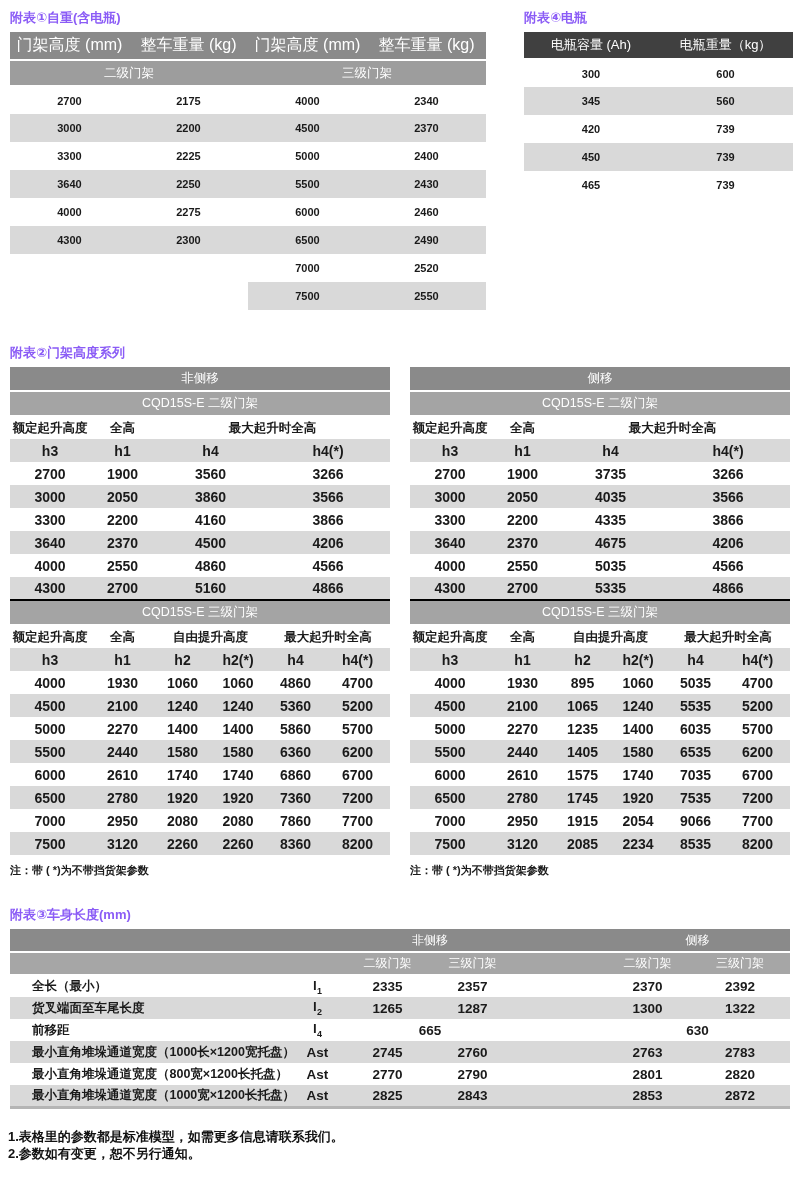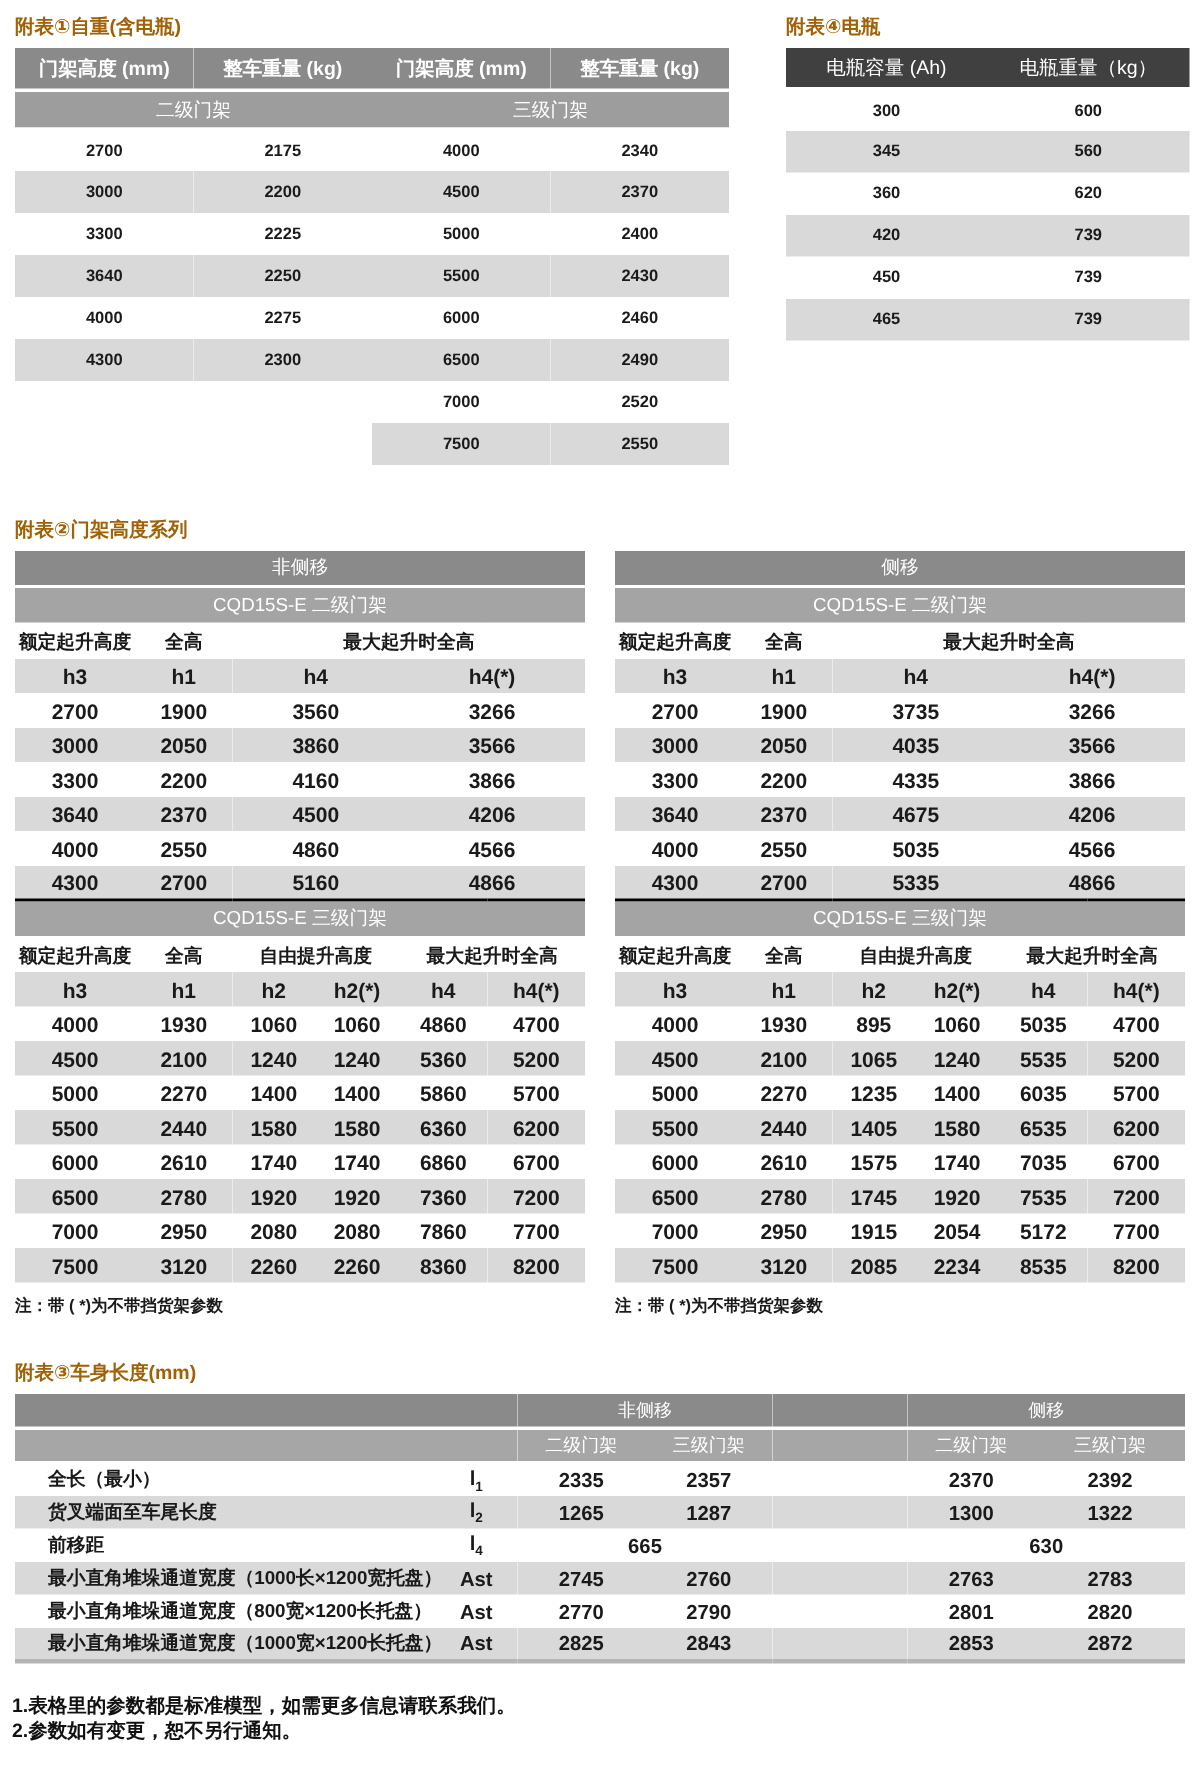--- a/index.html
+++ b/index.html
@@ -2,35 +2,35 @@
 <html><head>
 <meta charset="utf-8">
 <style>
   * { box-sizing: border-box; margin: 0; padding: 0; }
   html, body { width: 800px; background: #ffffff; }
   body {
     height: 1177px; overflow: hidden;
     font-family: "Liberation Sans", "DejaVu Sans", sans-serif;
     color: #1a1a1a;
   }
-  .sec-title { font-size: 13px; font-weight: bold; color: #a16207; }
+  .sec-title { font-size: 13px; font-weight: bold; color: #8b5cf6; }
 
   table { border-collapse: collapse; table-layout: fixed; }
   th, td { padding: 0; text-align: center; overflow: hidden; white-space: nowrap; }
 
   
   tr.hdr th { background: #8a8a8a; color: #fff; font-weight: normal; font-size: 12.5px; border-bottom: 2px solid #fff; }
   tr.sub th { background: #a4a4a4; color: #fff; font-weight: normal; font-size: 12.5px; border-bottom: 2px solid #fff; border-top: 2px solid #000000; }
 
   
   .row1 { display: flex; gap: 38px; margin: 9px 0 0 10px; }
   .row1 .sec-title { margin-bottom: 5px; }
   .t1 { width: 476px; }
   .t4 { width: 269px; }
-  .t1 tr.hdr th { font-size: 13px; height: 28px; font-weight: bold; }
+  .t1 tr.hdr th { font-size: 16px; height: 28px; }
   .t1 tr.sub th { background: #9d9d9d; height: 26px; }
   .t4 tr.hdr th { background: #404040; font-size: 13px; height: 27px; }
   .t1 tbody td, .t4 tbody td { height: 28px; font-size: 11px; font-weight: bold; }
   .t1 tbody tr:nth-child(even) td { background: #d9d9d9; }
   .t1 tbody tr:nth-child(n+7) td:nth-child(-n+2) { background: #fff; }
   .t4 tbody tr:nth-child(even) td { background: #d9d9d9; }
 
   
   .title2 { margin: 34px 0 5px 10px; }
   .row2 { display: flex; gap: 20px; margin-left: 10px; }
@@ -153,24 +153,20 @@
 
       <tr>
           <td>300</td>
           <td>600</td>
         </tr>
           <tr>
           <td>345</td>
           <td>560</td>
         </tr>
           <tr>
-          <td>360</td>
-          <td>620</td>
-        </tr>
-          <tr>
           <td>420</td>
           <td>739</td>
         </tr>
           <tr>
           <td>450</td>
           <td>739</td>
         </tr>
           <tr>
           <td>465</td>
           <td>739</td>
@@ -476,21 +472,21 @@
           <td>1745</td>
           <td>1920</td>
           <td>7535</td>
           <td>7200</td>
         </tr>
           <tr>
           <td>7000</td>
           <td>2950</td>
           <td>1915</td>
           <td>2054</td>
-          <td>5172</td>
+          <td>9066</td>
           <td>7700</td>
         </tr>
           <tr>
           <td>7500</td>
           <td>3120</td>
           <td>2085</td>
           <td>2234</td>
           <td>8535</td>
           <td>8200</td>
         </tr>

